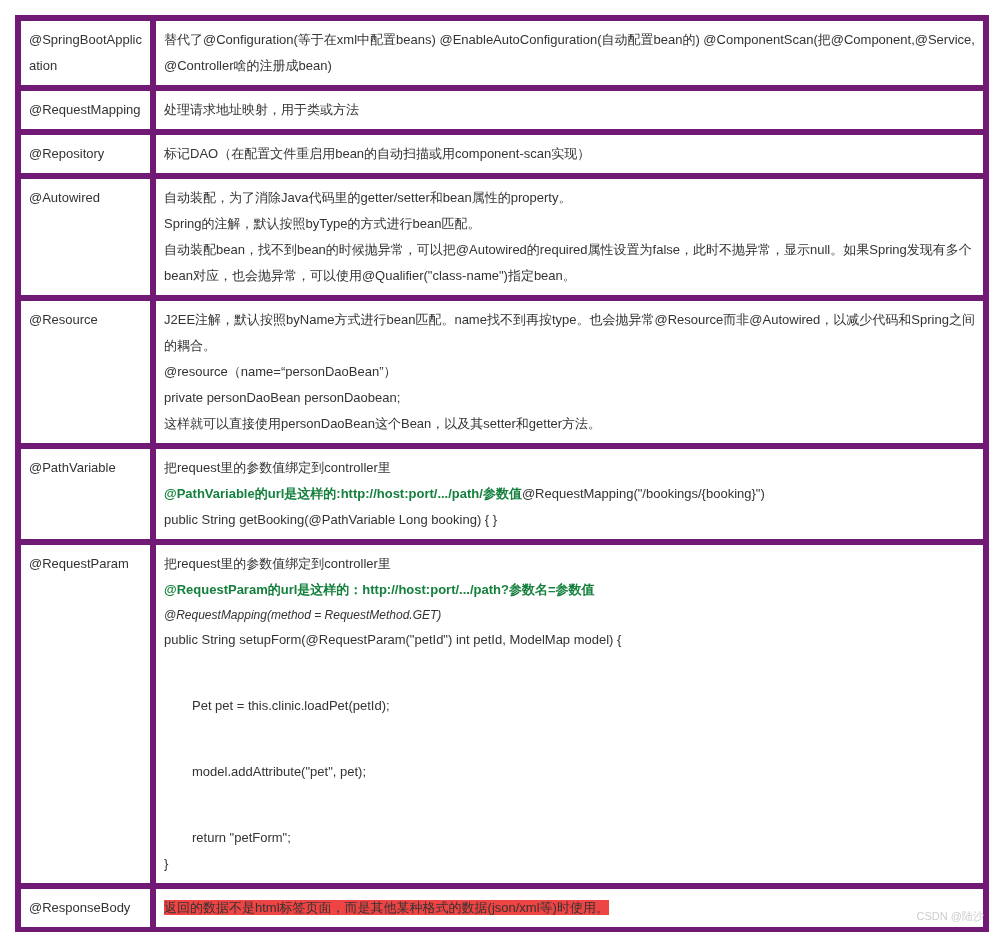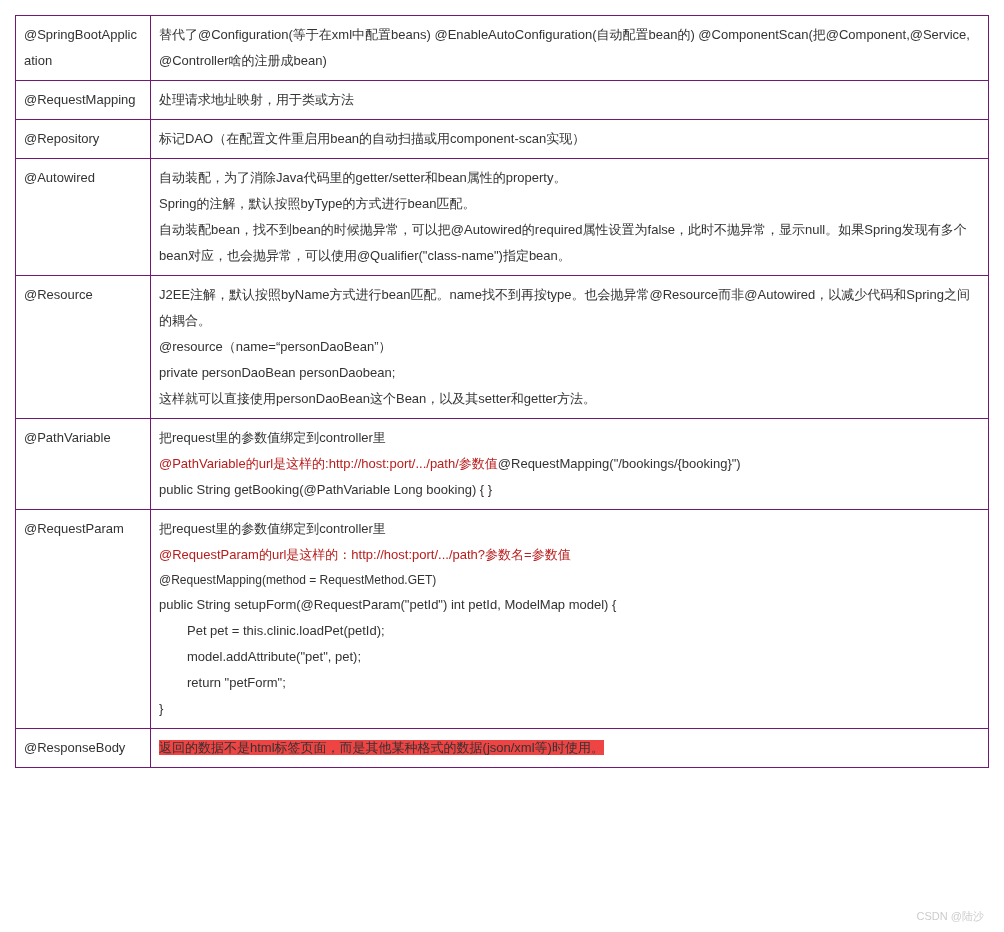--- a/index.html
+++ b/index.html
@@ -13,47 +13,49 @@
       background: #ffffff;
       padding: 15px;
       color: #333;
     }
     table {
       border-collapse: collapse;
       width: 100%;
       table-layout: fixed;
     }
     td {
-      border: 1px solid #701a75;
+      border: 6px solid #701a75;
       padding: 6px 8px;
       vertical-align: top;
       line-height: 2;
       word-break: break-word;
     }
     td.annotation-name {
       width: 135px;
       word-break: break-all;
     }
     .link {
       color: #7b5aa6;
     }
     .purple-bold {
-      color: #b91c1c;
-      font-weight: normal;
+      color: #15803d;
+      font-weight: bold;
     }
     .code-line {
       font-size: 12px;
+      font-style: italic;
     }
     .highlight {
       background: #ef4444;
       display: inline;
     }
     .indent {
       padding-left: 28px;
       display: block;
+      margin-top: 40px;
     }
     .watermark {
       position: fixed;
       bottom: 8px;
       right: 20px;
       color: #ccc;
       font-size: 11px;
     }
     .description p {
       margin: 0;

